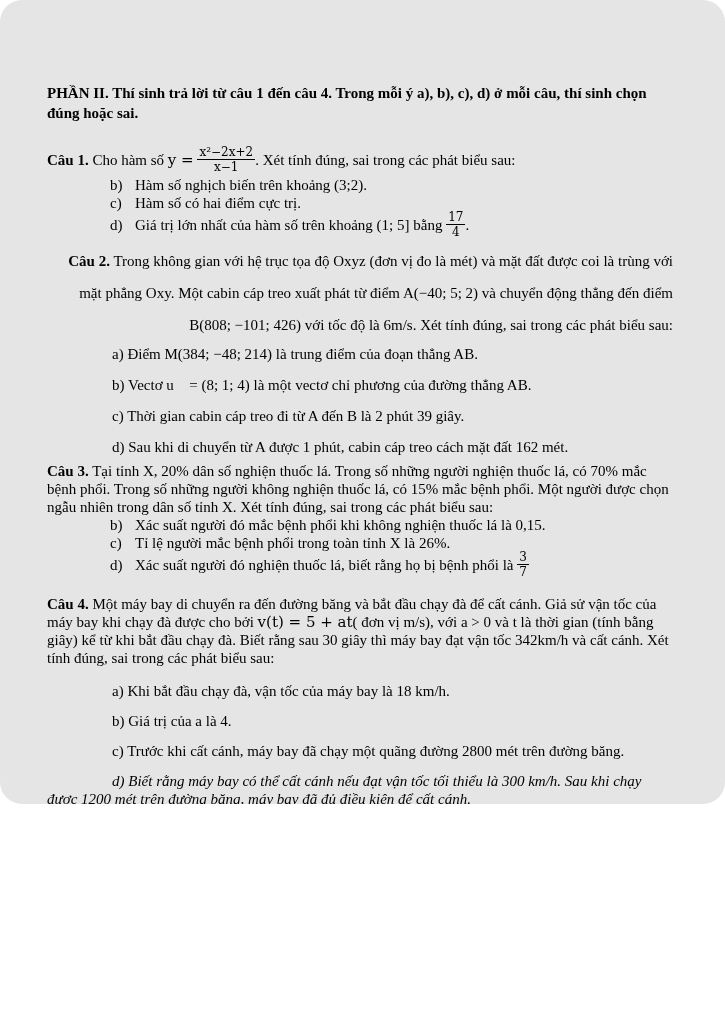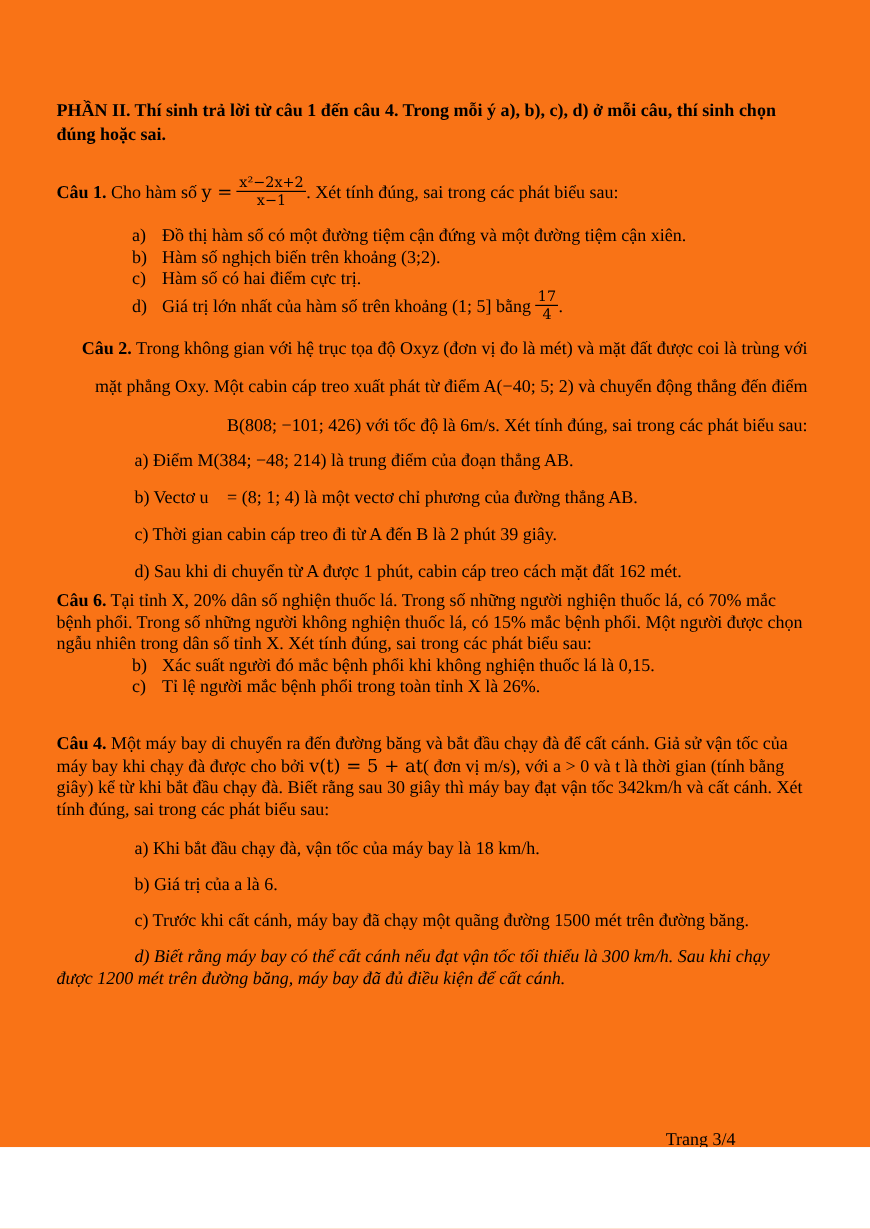--- a/index.html
+++ b/index.html
@@ -1,26 +1,27 @@
 <!DOCTYPE html>
 <html lang="vi"><head>
 <meta charset="utf-8">
 <style>
   html, body { margin: 0; padding: 0; background: #ffffff; }
   .page {
     position: relative;
     width: 725px;
-    height: 956px;
-    background: #f97316;
+    height: 804px;
+    background: #e5e5e5;
     color: #000000;
     font-family: "Liberation Serif", "DejaVu Serif", serif;
     font-size: 15px;
     line-height: 18px;
     overflow: hidden;
     box-sizing: border-box;
+    border-radius: 22px;
   }
   .content {
     padding: 83px 52px 0 47px;
     box-sizing: border-box;
   }
   p { margin: 0; }
   .hdr { font-weight: bold; line-height: 20px; }
   .qlabel { font-weight: bold; }
   .q-intro { }
   .q2-intro { line-height: 32px; text-align: right; }
@@ -41,21 +42,21 @@
     top: -2px;
     font-family: "DejaVu Serif", serif;
   }
   .fnum { border-bottom: 1px solid #000; padding: 0 2px; }
   .fden { padding: 0 2px; }
   .m4  { margin-top: 4px; }
   .m6  { margin-top: 6px; }
   .m8  { margin-top: 24px; }
   .m10 { margin-top: 10px; }
   .m12 { margin-top: 12px; }
-  .m14 { margin-top: 29px; }
+  .m14 { margin-top: 14px; }
   .m15 { margin-top: 15px; }
   .gap13 { margin-top: 13px; }
   .gap12 { margin-top: 12px; }
   .footer {
     position: absolute;
     top: 941px;
     right: 112px;
   }
 </style>
 </head>
@@ -64,43 +65,46 @@
 <div class="page">
   <div class="content">
 
     <p class="hdr"><span>PHẦN II. Thí sinh trả lời từ câu 1 đến câu 4. Trong mỗi ý a), b), c), d) ở mỗi câu, thí sinh chọn đúng hoặc sai.</span></p>
 
     <p class="q-intro m8"><span class="qlabel">Câu 1.</span> <span>Cho hàm số</span> <span class="math">y =</span> <span class="frac">
           <span class="fnum">x²−2x+2</span>
           <span class="fden">x−1</span>
         </span><span>. Xét tính đúng, sai trong các phát biểu sau:</span></p>
 
-    <p class="opt opt-tab m12"><span class="marker">a)</span><span>Đồ thị hàm số có một đường tiệm cận đứng và một đường tiệm cận xiên.</span></p>
     <p class="opt opt-tab"><span class="marker">b)</span><span>Hàm số nghịch biến trên khoảng (3;2).</span></p>
     <p class="opt opt-tab"><span class="marker">c)</span><span>Hàm số có hai điểm cực trị.</span></p>
     <p class="opt opt-tab"><span class="marker">d)</span><span>Giá trị lớn nhất của hàm số trên khoảng (1; 5] bằng </span><span class="frac">
           <span class="fnum">17</span>
           <span class="fden">4</span>
         </span><span>.</span></p>
 
     <p class="q-intro q2-intro m4"><span class="qlabel">Câu 2.</span> <span>Trong không gian với hệ trục tọa độ Oxyz (đơn vị đo là mét) và mặt đất được coi là trùng với mặt phẳng Oxy. Một cabin cáp treo xuất phát từ điểm A(−40; 5; 2) và chuyển động thẳng đến điểm B(808; −101; 426) với tốc độ là 6m/s. Xét tính đúng, sai trong các phát biểu sau:</span></p>
 
     <p class="opt opt-sp m4"><span>a)</span> <span>Điểm M(384; −48; 214) là trung điểm của đoạn thẳng AB.</span></p>
     <p class="opt opt-sp gap13"><span>b)</span> <span>Vectơ u⃗ = (8; 1; 4) là một vectơ chỉ phương của đường thẳng AB.</span></p>
     <p class="opt opt-sp gap13"><span>c)</span> <span>Thời gian cabin cáp treo đi từ A đến B là 2 phút 39 giây.</span></p>
     <p class="opt opt-sp gap13"><span>d)</span> <span>Sau khi di chuyển từ A được 1 phút, cabin cáp treo cách mặt đất 162 mét.</span></p>
 
-    <p class="q-intro m6"><span class="qlabel">Câu 6.</span> <span>Tại tỉnh X, 20% dân số nghiện thuốc lá. Trong số những người nghiện thuốc lá, có 70% mắc bệnh phổi. Trong số những người không nghiện thuốc lá, có 15% mắc bệnh phổi. Một người được chọn ngẫu nhiên trong dân số tỉnh X.  Xét tính đúng, sai trong các phát biểu sau:</span></p>
+    <p class="q-intro m6"><span class="qlabel">Câu 3.</span> <span>Tại tỉnh X, 20% dân số nghiện thuốc lá. Trong số những người nghiện thuốc lá, có 70% mắc bệnh phổi. Trong số những người không nghiện thuốc lá, có 15% mắc bệnh phổi. Một người được chọn ngẫu nhiên trong dân số tỉnh X.  Xét tính đúng, sai trong các phát biểu sau:</span></p>
 
     <p class="opt opt-tab"><span class="marker">b)</span><span>Xác suất người đó mắc bệnh phổi khi không nghiện thuốc lá là 0,15.</span></p>
     <p class="opt opt-tab"><span class="marker">c)</span><span>Tỉ lệ người mắc bệnh phổi trong toàn tỉnh X là 26%.</span></p>
+    <p class="opt opt-tab"><span class="marker">d)</span><span>Xác suất người đó nghiện thuốc lá, biết rằng họ bị bệnh phổi là </span><span class="frac">
+          <span class="fnum">3</span>
+          <span class="fden">7</span>
+        </span><span></span></p>
 
     <p class="q-intro m14"><span class="qlabel">Câu 4.</span> <span>Một máy bay di chuyển ra đến đường băng và bắt đầu chạy đà để cất cánh. Giả sử vận tốc của máy bay khi chạy đà được cho bởi</span> <span class="math">v(t) = 5 + at</span><span>( đơn vị m/s), với a &gt; 0 và  t là thời gian (tính bằng giây) kể từ khi bắt đầu chạy đà. Biết rằng sau 30 giây thì máy bay đạt vận tốc 342km/h và cất cánh. Xét tính đúng, sai trong các phát biểu sau:</span></p>
 
     <p class="opt opt-sp m15"><span>a)</span> <span>Khi bắt đầu chạy đà, vận tốc của máy bay là 18 km/h.</span></p>
-    <p class="opt opt-sp gap12"><span>b)</span> <span>Giá trị của a là 6.</span></p>
-    <p class="opt opt-sp gap12"><span>c)</span> <span>Trước khi cất cánh, máy bay đã chạy một quãng đường 1500 mét trên đường băng.</span></p>
+    <p class="opt opt-sp gap12"><span>b)</span> <span>Giá trị của a là 4.</span></p>
+    <p class="opt opt-sp gap12"><span>c)</span> <span>Trước khi cất cánh, máy bay đã chạy một quãng đường 2800 mét trên đường băng.</span></p>
     <p class="opt opt-wrap gap12"><span>d)</span> <span>Biết rằng máy bay có thể cất cánh nếu đạt vận tốc tối thiểu là 300 km/h. Sau khi chạy được 1200 mét trên đường băng,  máy bay đã đủ điều kiện để cất cánh.</span></p>
 
   </div>
 
   <div class="footer"><span>Trang 3/4</span></div>
 </div>
 
 </body></html>

